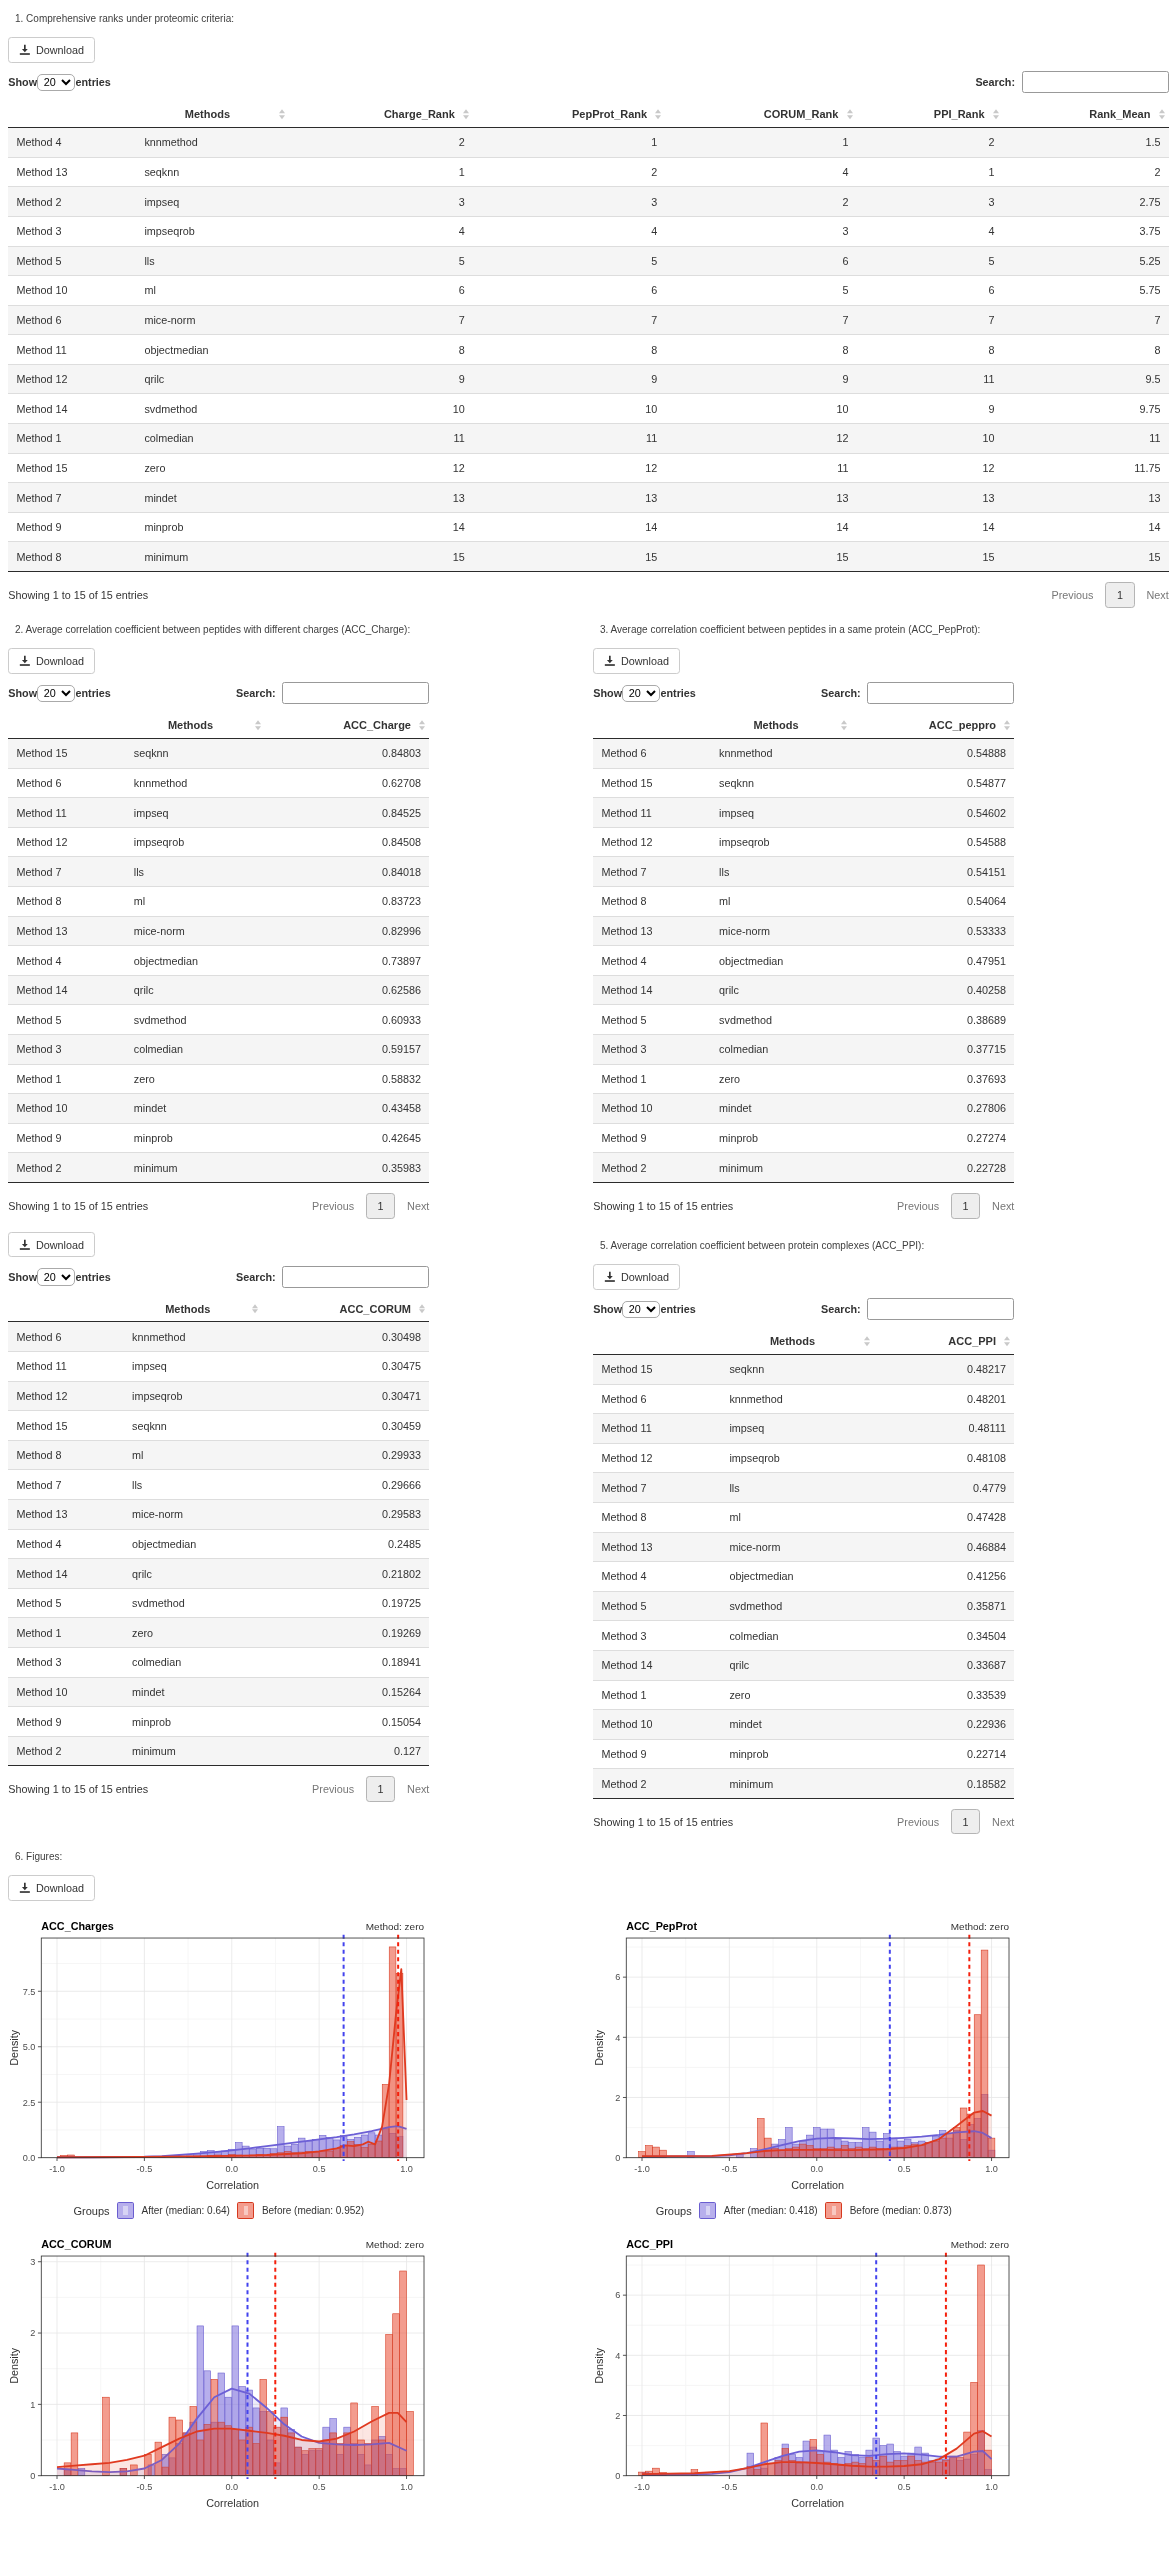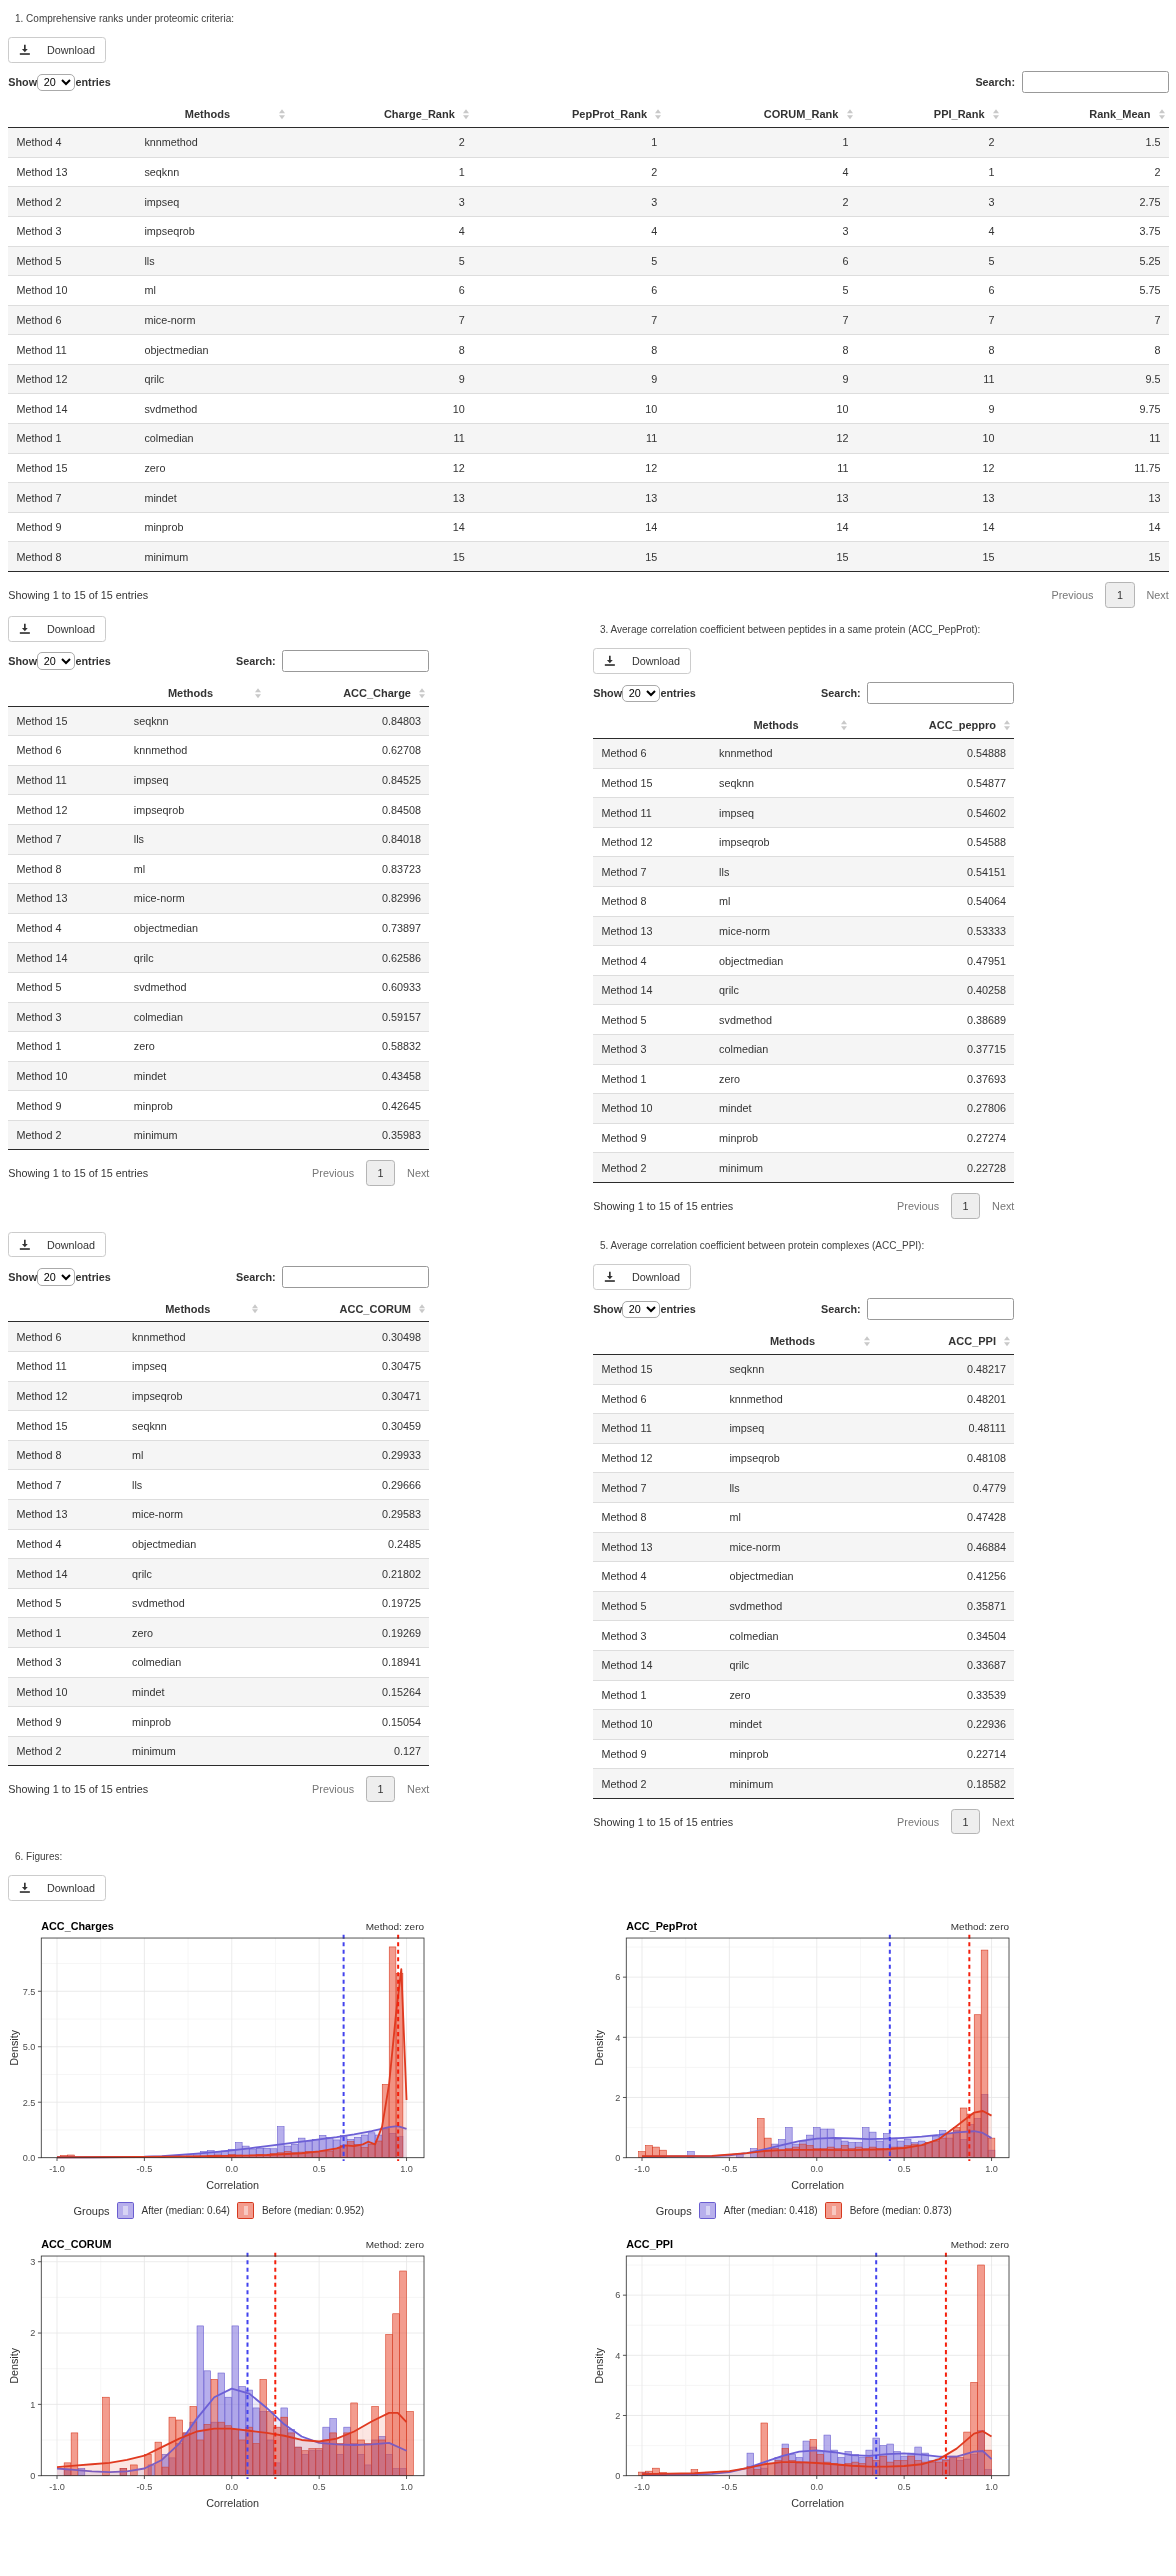--- a/index.html
+++ b/index.html
@@ -1,19 +1,19 @@
 <!DOCTYPE html>
 <html><head>
 <meta charset="utf-8">
 <style>
   html,body{margin:0;padding:0;background:#fff;color:#333;
     font-family:"Liberation Sans","DejaVu Sans",sans-serif;font-size:10.8px;}
   body{width:1177px;padding:5px 8.3px 11.7px 8.3px;box-sizing:border-box;}
   .sec-title{font-size:10px;font-weight:400;color:#404040;margin:8.3px 0 11.7px 6.7px;max-width:466px;line-height:1.25;}
-  .dl-btn{display:inline-flex;align-items:center;gap:16px;background:#fff;border:0.8px solid #ccc;border-radius:3.3px;
+  .dl-btn{display:inline-flex;align-items:center;gap:5px;background:#fff;border:0.8px solid #ccc;border-radius:3.3px;
     padding:5.8px 10px;font-size:10.8px;color:#333;cursor:pointer;margin:0 0 6.7px 0;font-family:inherit;}
   .dl-btn svg{display:block;}
   .controls{display:flex;justify-content:space-between;align-items:center;margin:1.7px 0 8.3px 0;}
   .show-ctl{font-weight:700;display:flex;align-items:center;}
   .show-ctl select{font-family:inherit;font-size:10.8px;padding:0.8px 1.7px;border:0.8px solid #aaa;border-radius:5px;background:#fff;}
   .search-ctl{font-weight:700;display:flex;align-items:center;gap:6.7px;}
   .search-ctl input{width:135px;height:20px;border:0.8px solid #999;border-radius:2.5px;padding:0 5px;font-family:inherit;}
   table.dt{border-collapse:collapse;width:100%;}
   table.dt th{font-weight:700;font-size:11px;padding:6.7px 18.3px 6.7px 8.3px;position:relative;border-bottom:1.7px solid #2b2b2b;white-space:nowrap;}
   table.dt td{font-size:10.8px;padding:8.3px 8.3px;border-top:0.8px solid #ddd;color:#333;}
@@ -239,20 +239,21 @@
       <span class="pg">Previous</span>
       <span class="pg cur">1</span>
       <span class="pg">Next</span>
     </div>
   </div>
 </section>
 
 <div class="two-col">
   <section class="sec">
     <div class="inner">
+      <h2 class="sec-title">2. Average correlation coefficient between peptides with different charges (ACC_Charge):</h2>
       <button class="dl-btn">
         <span>
             <svg width="11.7" height="11.7" viewBox="0 0 14 14">
               <path d="M6 1h2v5h2.5L7 10 3.5 6H6z" fill="#333"></path>
               <path d="M1 11h12v2H1z" fill="#333"></path>
             </svg>
           </span>
         <span>Download</span>
       </button>
       <div class="controls">

